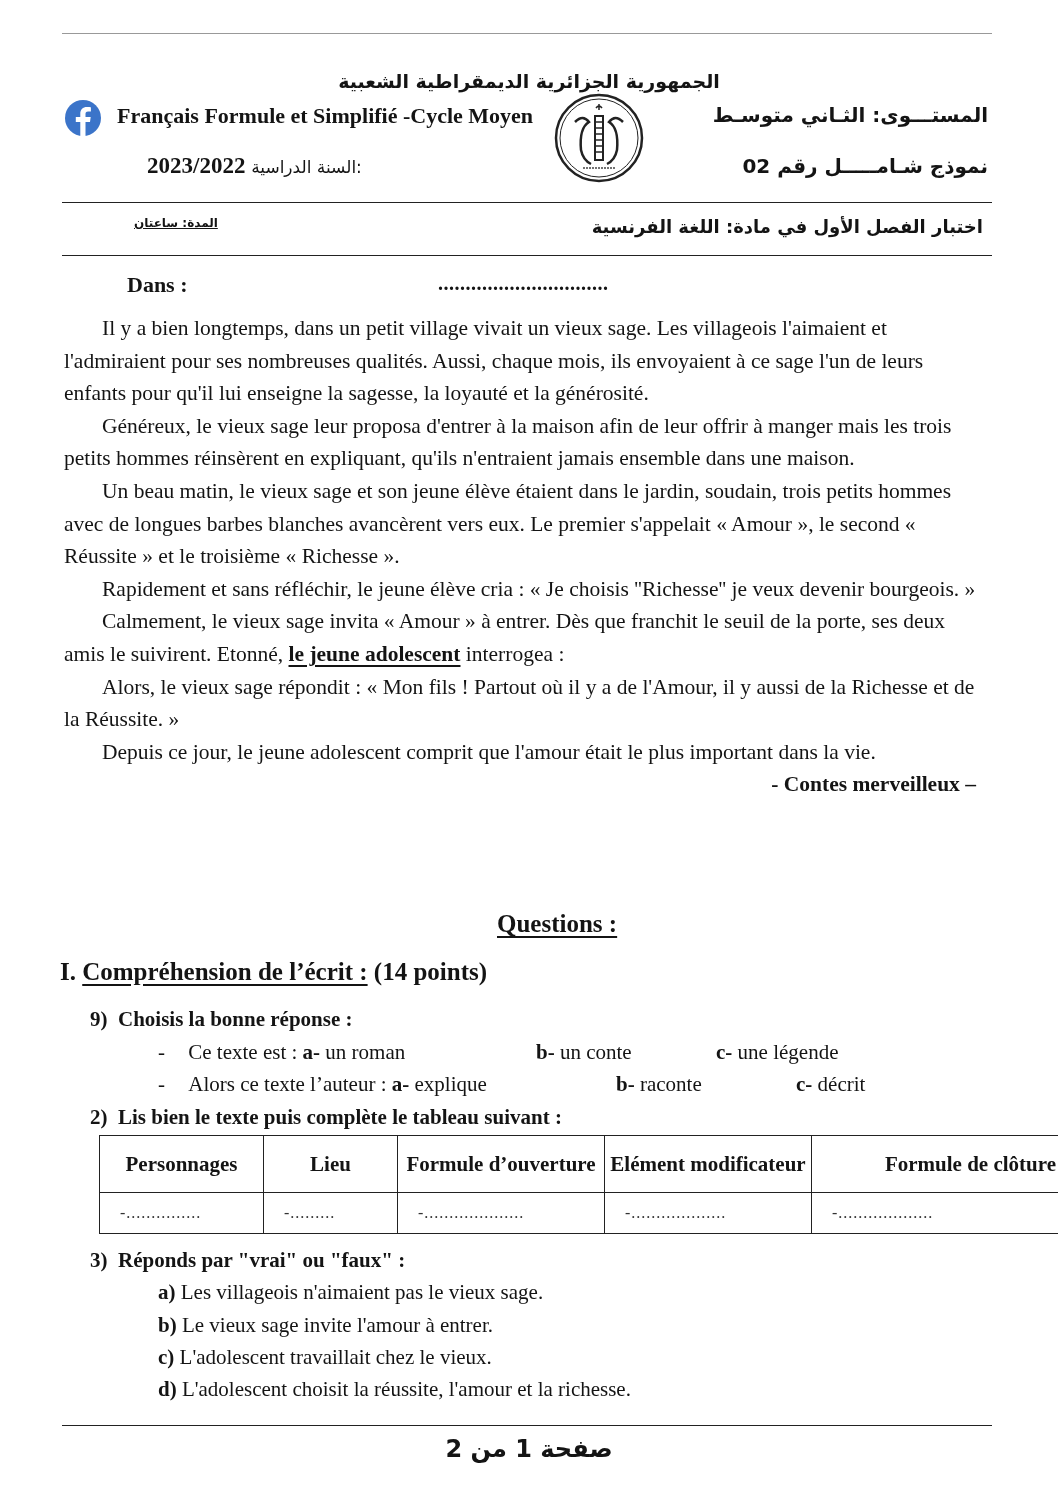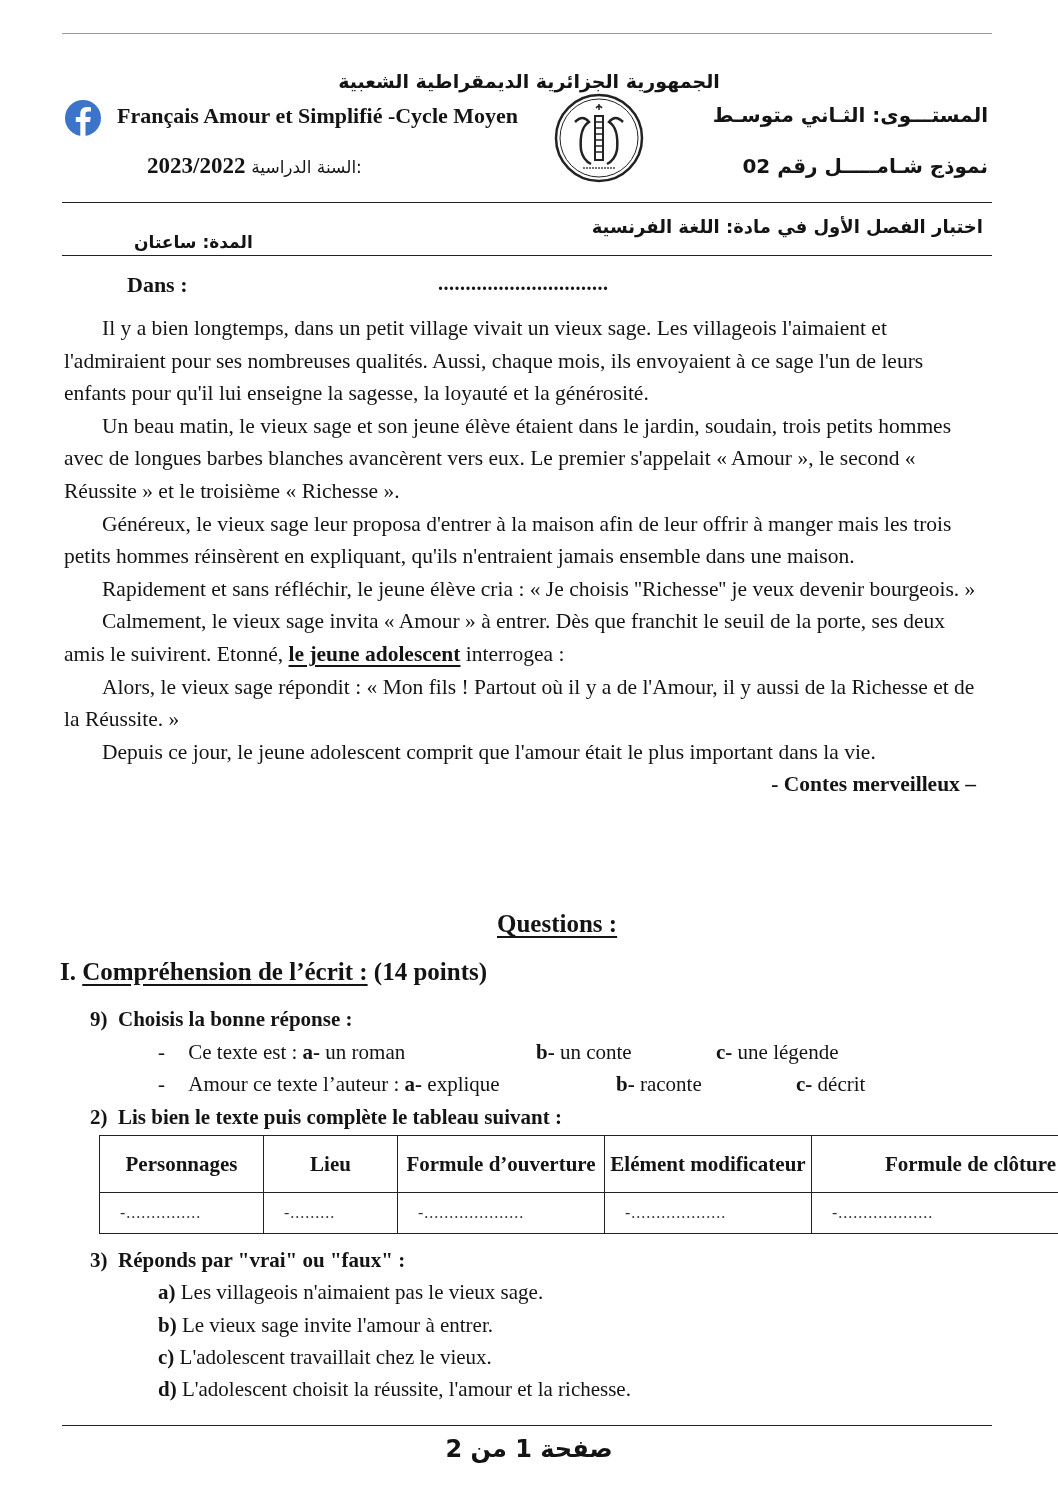--- a/index.html
+++ b/index.html
@@ -27,21 +27,21 @@
 <div class="hr thin" style="top:33px;"></div>
 
 <div class="abs ar" style="top:44px; left:0; width:1058px; text-align:center; font-size:19px;margin-top:26px;">الجمهورية الجزائرية الديمقراطية الشعبية</div>
 
 <div class="abs" style="top:99px; left:64px; width:38px; height:38px;">
   <svg width="38" height="38" viewBox="0 0 38 38">
     <circle cx="19" cy="19" r="18" fill="#3b74c9"></circle>
     <path d="M21.5 38 V23 h4.5 l0.7-5 h-5.2 v-3 c0-1.5 0.5-2.5 2.6-2.5 h2.8 V8.2 c-0.5-0.1-2.1-0.2-4-0.2 c-4 0-6.6 2.4-6.6 6.8 V18 h-4.5 v5 h4.5 v15 z" fill="#fff"></path>
   </svg>
 </div>
-<div class="abs bold" style="top:103px; left:117px; font-size:22px;">Français Amour et Simplifié -Cycle Moyen</div>
+<div class="abs bold" style="top:103px; left:117px; font-size:22px;">Français Formule et Simplifié -Cycle Moyen</div>
 
 <div class="abs" style="top:92px; left:553px; width:92px; height:92px;">
   <svg width="92" height="92" viewBox="0 0 92 92">
     <ellipse cx="46" cy="46" rx="43" ry="43" fill="none" stroke="#222" stroke-width="2.5"></ellipse>
     <ellipse cx="46" cy="46" rx="39" ry="39" fill="none" stroke="#222" stroke-width="1"></ellipse>
     <path d="M22 30 q8-8 14 0 q-10 6 -8 28 q2 10 10 14" fill="none" stroke="#222" stroke-width="2.5"></path>
     <path d="M70 30 q-8-8 -14 0 q10 6 8 28 q-2 10 -10 14" fill="none" stroke="#222" stroke-width="2.5"></path>
     <rect x="42" y="24" width="8" height="44" fill="none" stroke="#222" stroke-width="2"></rect>
     <line x1="42" y1="30" x2="50" y2="30" stroke="#222" stroke-width="1.5"></line>
     <line x1="42" y1="36" x2="50" y2="36" stroke="#222" stroke-width="1.5"></line>
@@ -58,31 +58,31 @@
 <div class="abs ar" style="top:154px; right:70px; font-size:20px;">نموذج شـامـــــل رقم 02</div>
 
 <div class="abs" style="top:153px; left:147px; font-size:23px; white-space:nowrap;">
   <span class="bold">2023/2022</span>
   <span class="ar" style="font-size:17px; font-weight:normal;">السنة الدراسية:</span>
 </div>
 
 <div class="hr" style="top:202px;"></div>
 
 <div class="abs ar" style="top:216px; right:75px; font-size:18px;">اختبار الفصل الأول في مادة: اللغة الفرنسية</div>
-<div class="abs ar" style="top:232px; left:134px; font-size:17px;">المدة: ساعتان</div>
+<div class="abs ar" style="top:216px; left:134px; font-size:12px;text-decoration:underline;">المدة: ساعتان</div>
 
 <div class="hr" style="top:255px;"></div>
 
 <div class="abs bold" style="top:272px; left:127px; font-size:22px;">Dans :</div>
 <div class="abs bold" style="top:272px; left:438px; font-size:20px; letter-spacing:0.5px;">...............................</div>
 
 <div class="body-text" style="top:312px;">
   <p>Il y a bien longtemps, dans un petit village vivait un vieux sage. Les villageois l'aimaient et l'admiraient pour ses nombreuses qualités. Aussi, chaque mois, ils envoyaient à ce sage l'un de leurs enfants pour qu'il lui enseigne la sagesse, la loyauté et la générosité.</p>
+  <p>Généreux, le vieux sage leur proposa d'entrer à la maison afin de leur offrir à manger mais les trois petits hommes réinsèrent en expliquant, qu'ils n'entraient jamais ensemble dans une maison.</p>
   <p>Un beau matin, le vieux sage et son jeune élève étaient dans le jardin, soudain, trois petits hommes avec de longues barbes blanches avancèrent vers eux. Le premier s'appelait « Amour », le second « Réussite » et le troisième « Richesse ».</p>
-  <p>Généreux, le vieux sage leur proposa d'entrer à la maison afin de leur offrir à manger mais les trois petits hommes réinsèrent en expliquant, qu'ils n'entraient jamais ensemble dans une maison.</p>
   <p>Rapidement et sans réfléchir, le jeune élève cria : « Je choisis ''Richesse'' je veux devenir bourgeois. »</p>
   <p><span>Calmement, le vieux sage invita « Amour » à entrer. Dès que franchit le seuil de la porte, ses deux amis le suivirent. Etonné, </span><span class="bold u">le jeune adolescent</span><span> interrogea :</span></p>
   <p>Alors, le vieux sage répondit : « Mon fils ! Partout où il y a de l'Amour, il y aussi de la Richesse et de la Réussite. »</p>
   <p>Depuis ce jour, le jeune adolescent comprit que l'amour était le plus important dans la vie.</p>
   <p class="noind bold" style="text-align:right; padding-right:8px;">- Contes merveilleux –</p>
 </div>
 
 <div class="abs bold u" style="top:910px; left:497px; font-size:25px;">Questions :</div>
 
 <div class="abs bold" style="top:958px; left:60px; font-size:25px; white-space:nowrap;">
@@ -94,21 +94,21 @@
 <div class="abs bold" style="top:1007px; left:90px; font-size:21px; white-space:pre;">9)  Choisis la bonne réponse :</div>
 
 <div class="q-item" style="top:1040px; left:158px; width:720px;">
   <span>-</span>
   <span style="margin-left:18px;">Ce texte est : </span><span class="bold">a-</span><span> un roman</span>
   <span style="position:absolute; left:378px;"><span class="bold">b-</span><span> un conte</span></span>
   <span style="position:absolute; left:558px;"><span class="bold">c-</span><span> une légende</span></span>
 </div>
 <div class="q-item" style="top:1072px; left:158px; width:720px;">
   <span>-</span>
-  <span style="margin-left:18px;">Amour ce texte l’auteur : </span><span class="bold">a-</span><span> explique</span>
+  <span style="margin-left:18px;">Alors ce texte l’auteur : </span><span class="bold">a-</span><span> explique</span>
   <span style="position:absolute; left:458px;"><span class="bold">b-</span><span> raconte</span></span>
   <span style="position:absolute; left:638px;"><span class="bold">c-</span><span> décrit</span></span>
 </div>
 
 <div class="abs bold" style="top:1105px; left:90px; font-size:21px; white-space:pre;">2)  Lis bien le texte puis complète le tableau suivant :</div>
 
 <table class="t">
   <tbody>
       <tr>
     <th style="width:155px;">Personnages</th>

